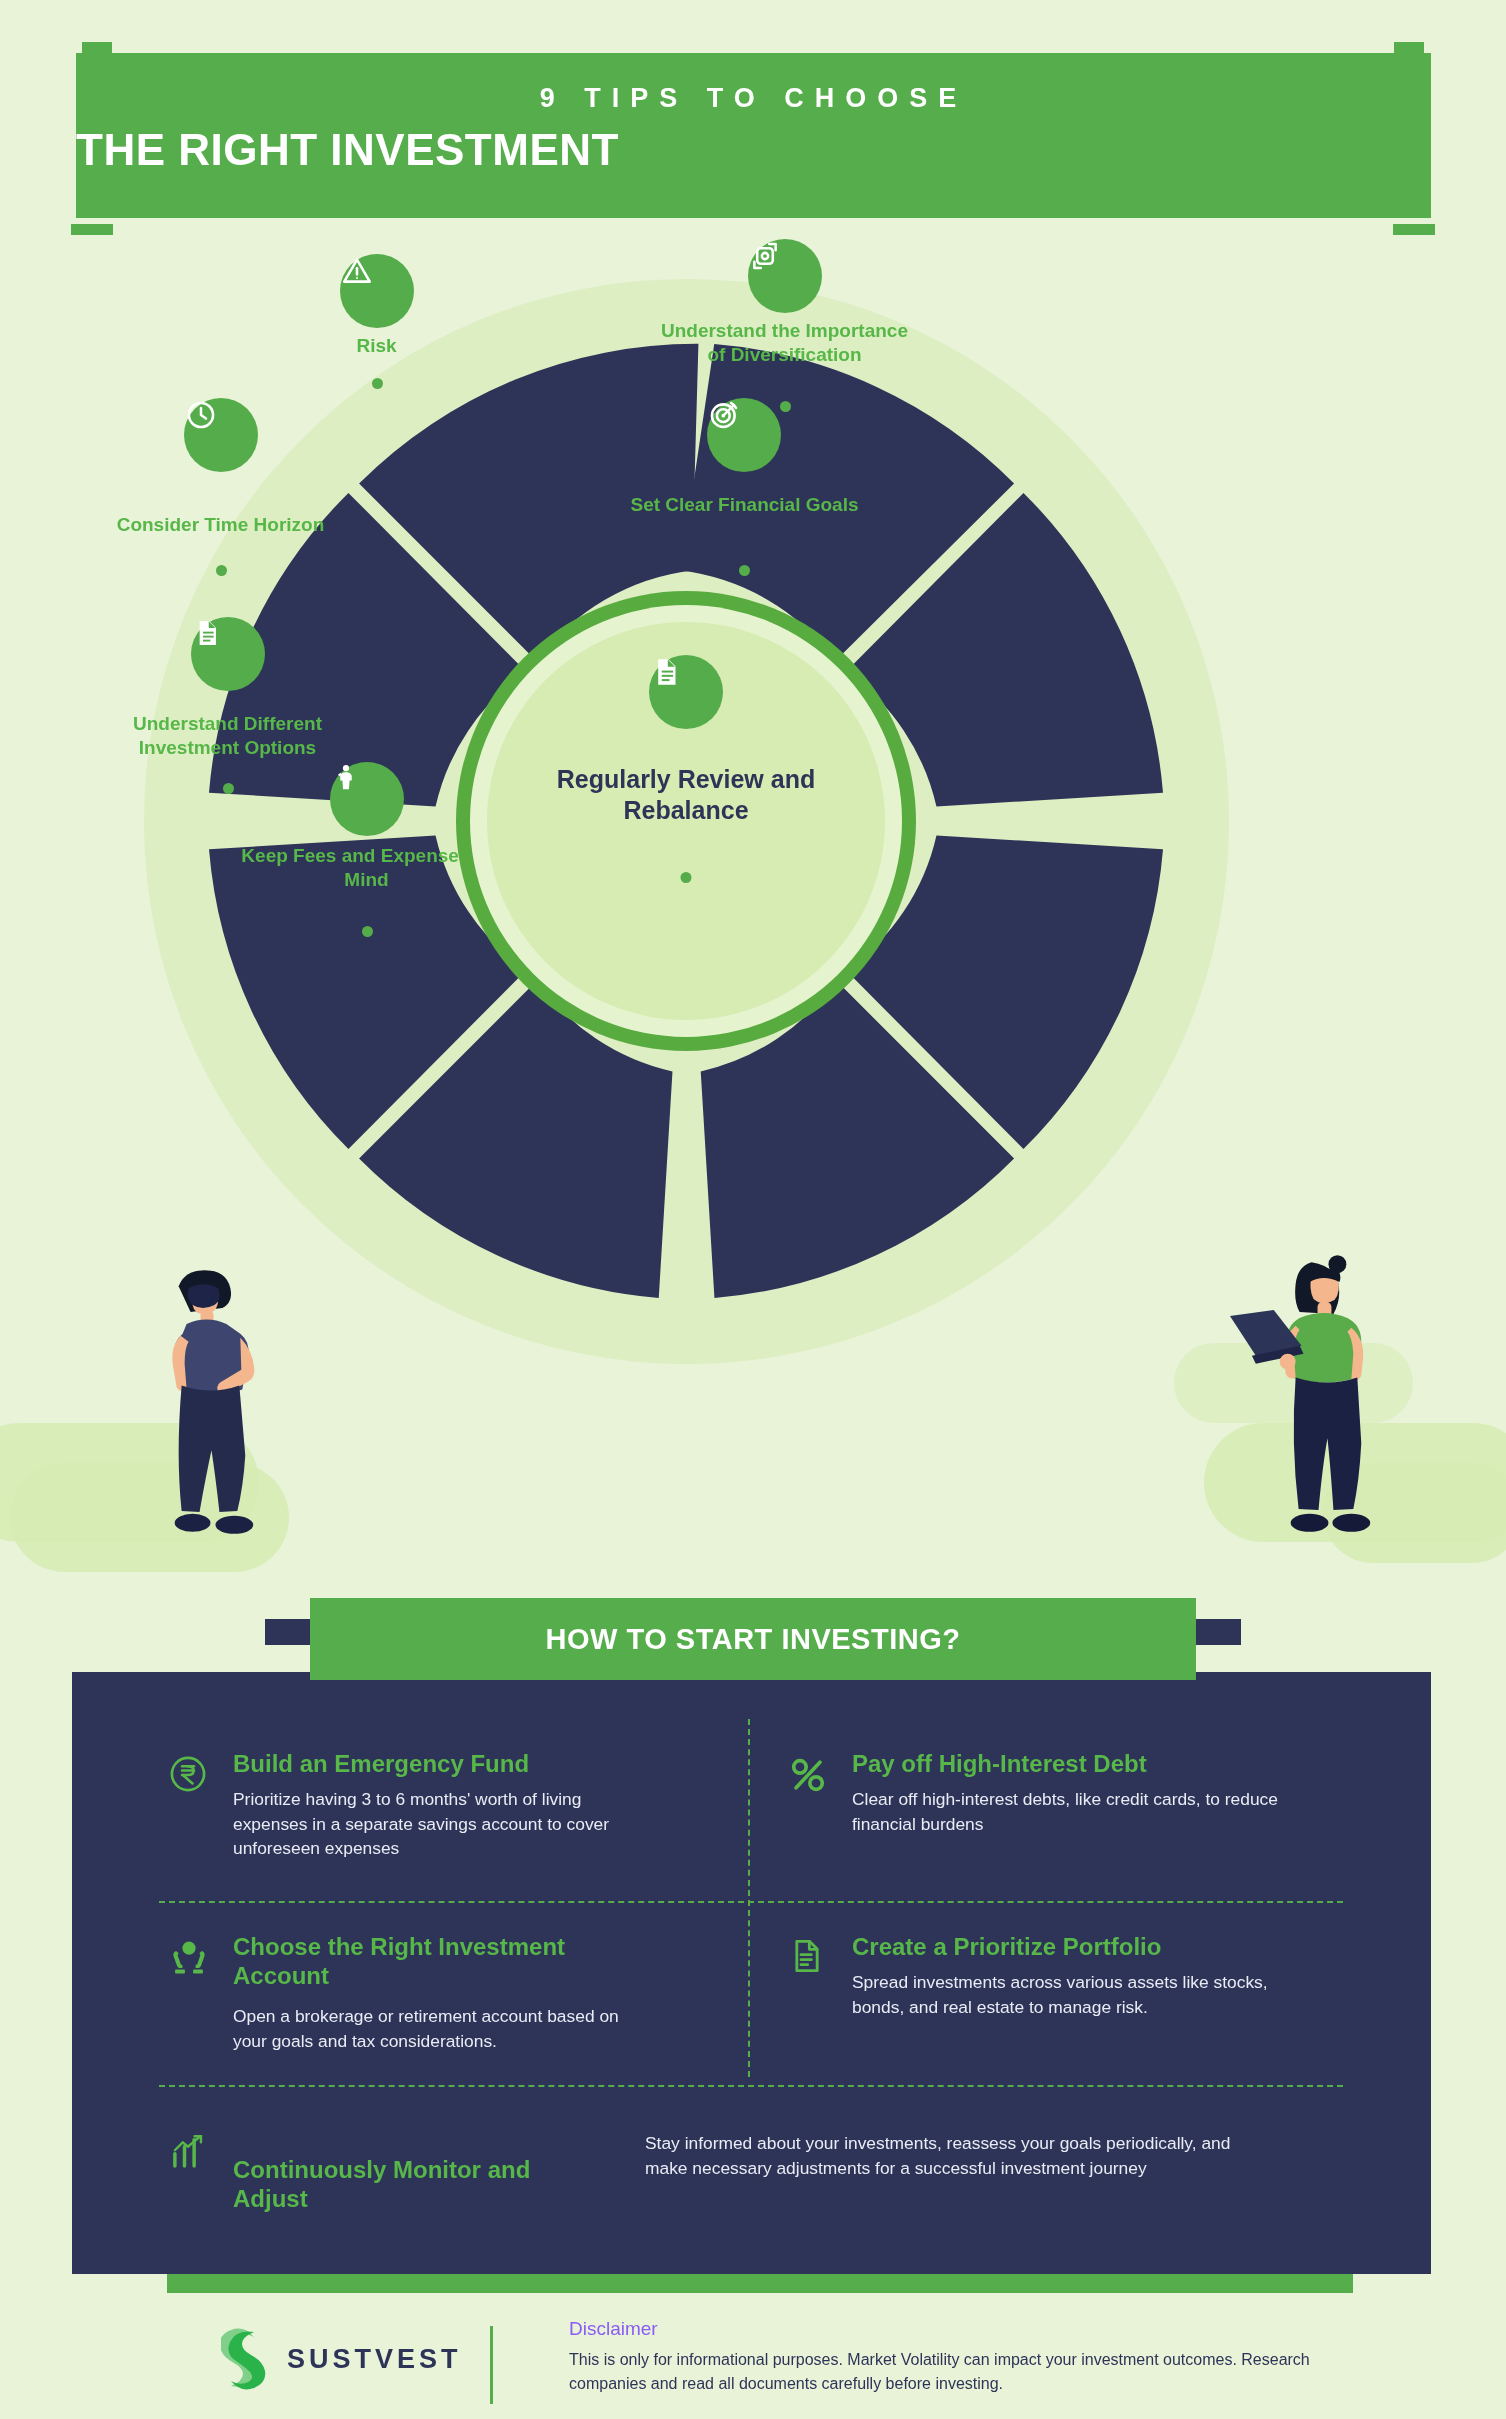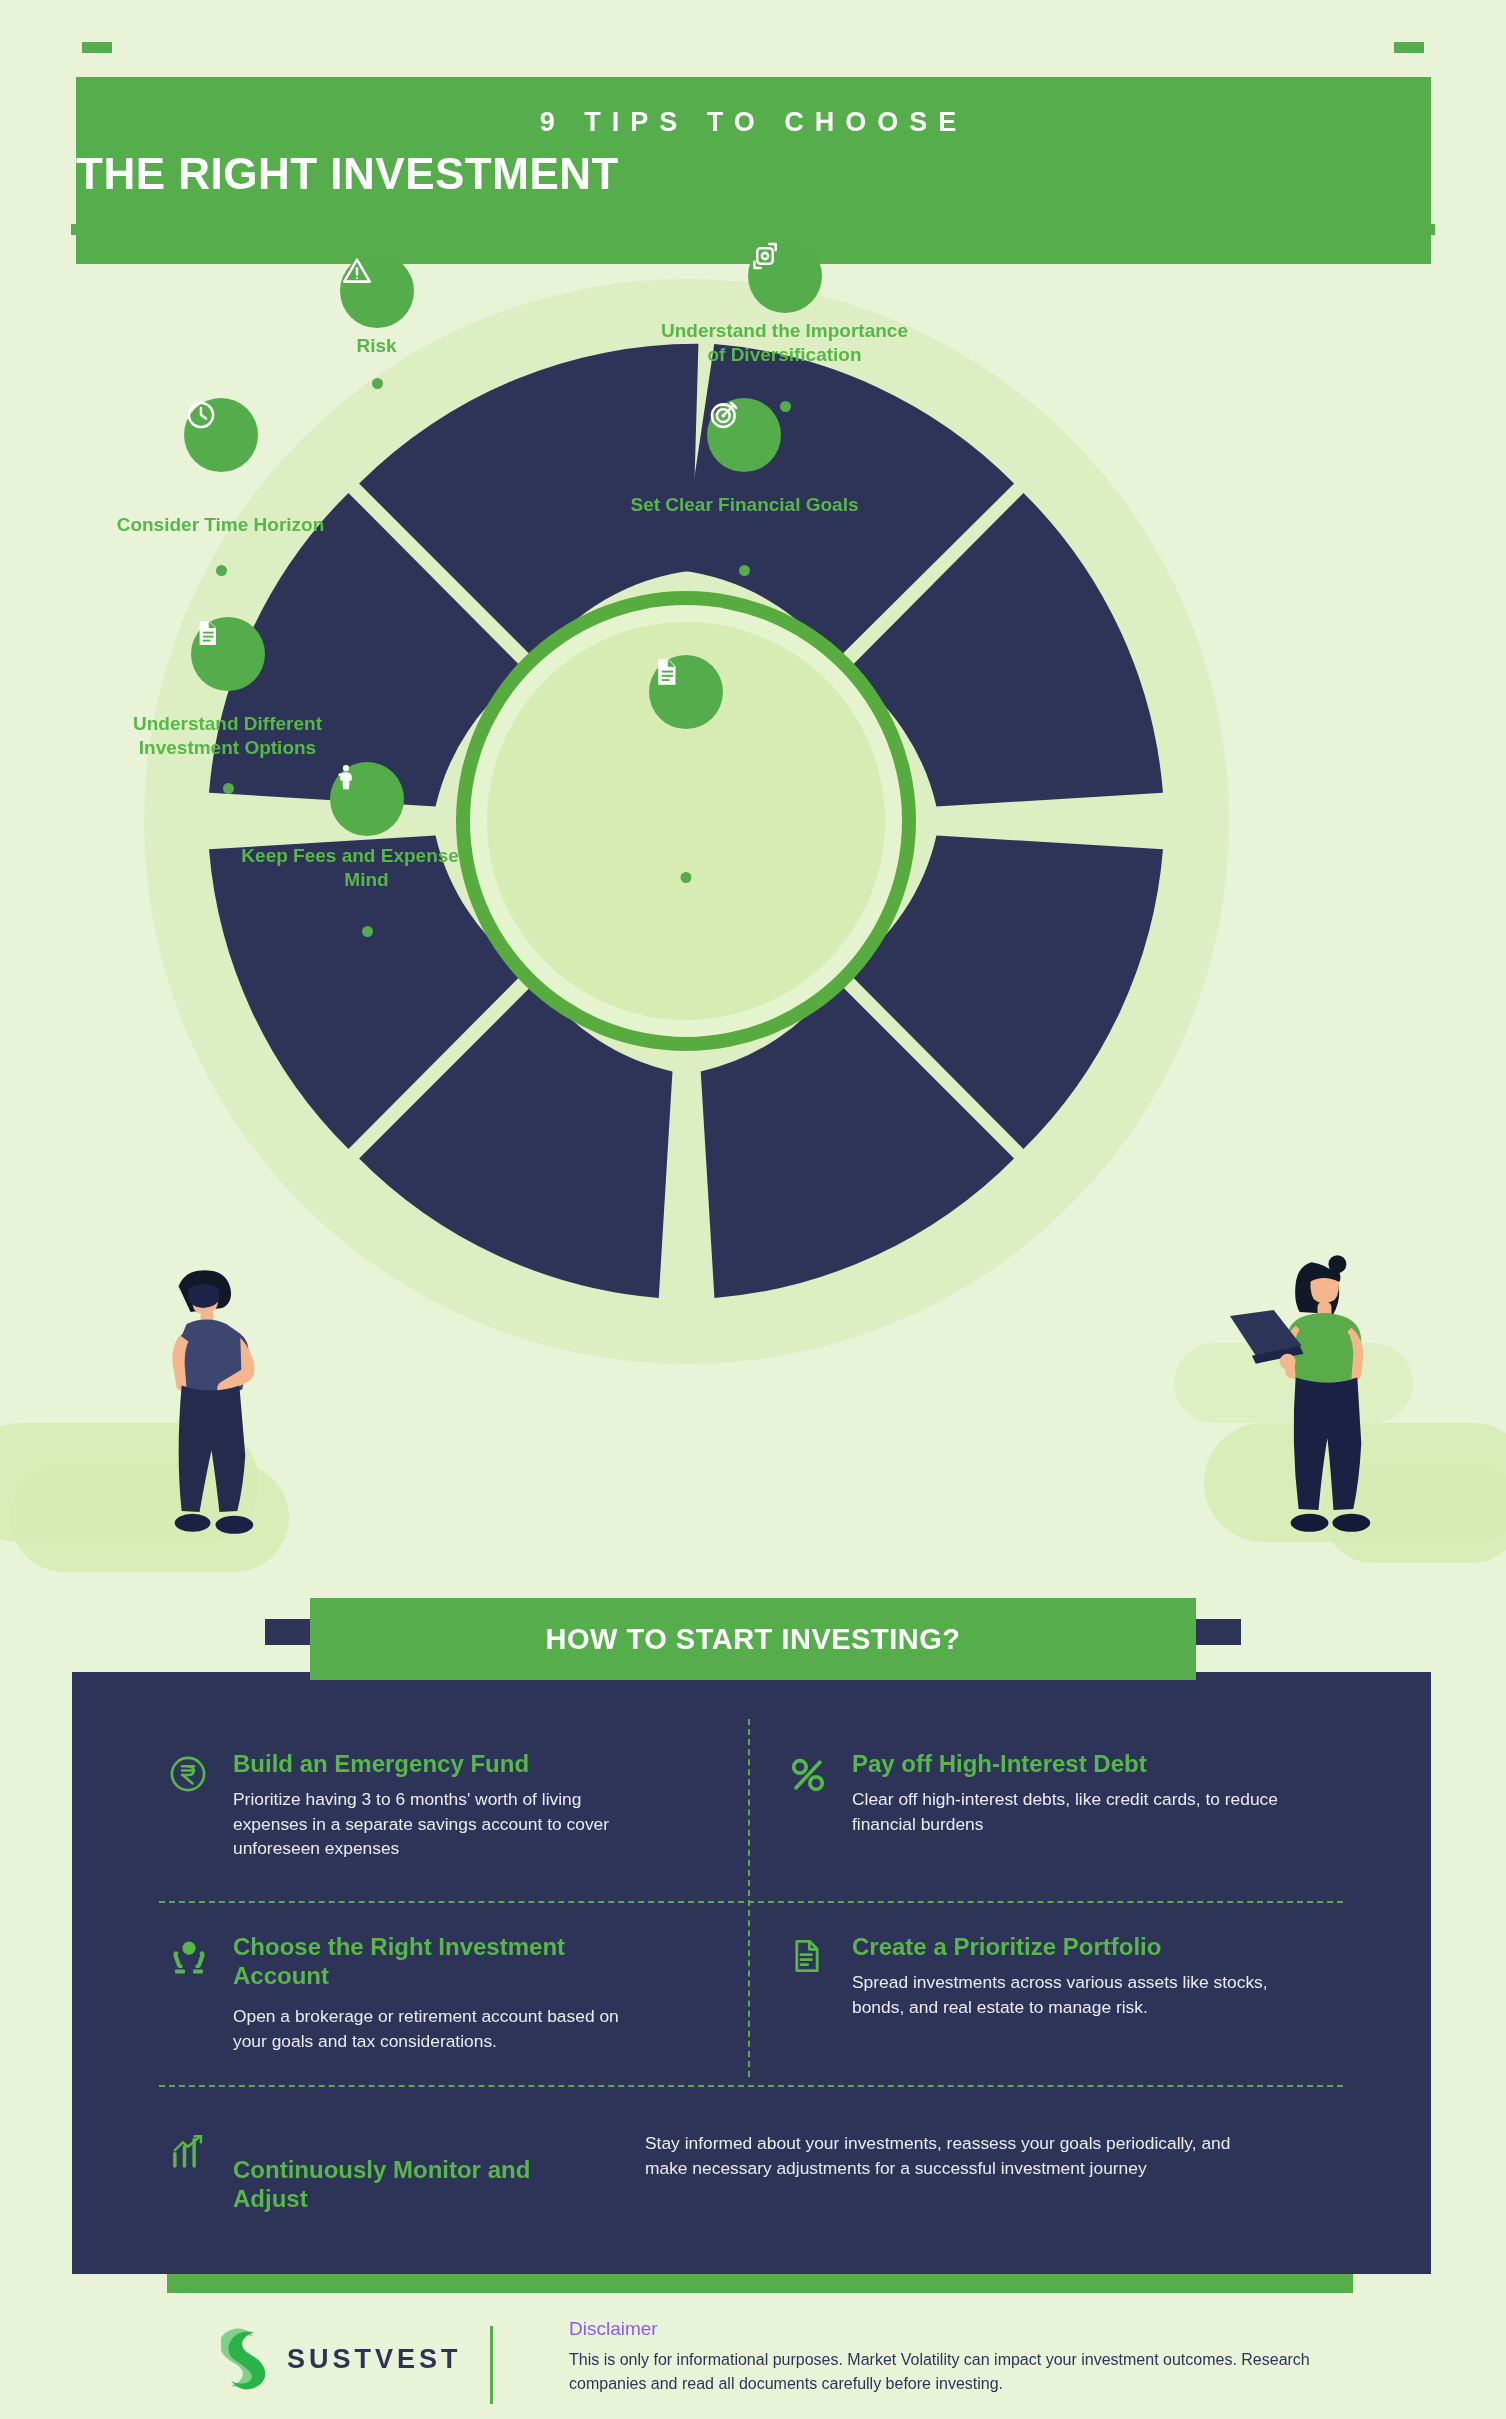--- a/index.html
+++ b/index.html
@@ -7,23 +7,22 @@
   body {
     width: 1506px; height: 2420px;
     font-family: "Liberation Sans", sans-serif;
     position: relative; overflow: hidden;
     background: #e8f3d8;
   }
 
   
   #header-band {
     position: absolute; left: 76px; top: 53px;
-    width: 1355px; height: 187px;
+    width: 1355px; height: 165px;
     background: #56ad4b;
-    margin-top: 24px;
   }
   #header-band .title-sub {
     position: absolute; left: 0; right: 0; top: 30px;
     text-align: center; color: #ffffff;
     font-size: 27px; font-weight: 600; letter-spacing: 11px;
   }
   #header-band .title-main {
     position: absolute; left: 0; right: 0; top: 72px;
     text-align: left; color: #ffffff;
     font-size: 44px; font-weight: 800; letter-spacing: 0.5px;
@@ -259,20 +258,21 @@
     <div class="ring3"></div>
     <div class="hub-icon">
       <svg width="34" height="34" viewBox="0 0 24 24" fill="#fff">
         <path d="M6.5 3h7.2l5 5v13H6.5z"></path>
           <path d="M13.3 3.2v5.1h5" fill="#55ac4a"></path>
         <rect x="9" y="11" width="8" height="1.4" fill="#55ac4a"></rect>
         <rect x="9" y="14" width="8" height="1.4" fill="#55ac4a"></rect>
         <rect x="9" y="17" width="5.5" height="1.4" fill="#55ac4a"></rect>
       </svg>
     </div>
+    <div class="hub-label">Regularly Review and Rebalance</div>
     <div class="hub-dot"></div>
   </div>
 </div>
 
 <svg class="character" style="left:117px; top:1256px;" width="179" height="289" viewBox="0 0 180 290">
   <path d="M62 30 q6-16 26-16 q22 0 26 18 q3 14-8 20 l-32 4 z" fill="#111827"></path>
   <path d="M78 36 q12-4 20 2 q5 4 3 11 q-2 8-12 9 q-11 1-13-9 q-2-9 2-13z" fill="#f3b68d"></path>
   <path d="M72 32 q16-8 30 0 q4 12-4 17 q-12 6-22 0 q-7-6-4-17z" fill="#1e2447"></path>
   <rect x="84" y="54" width="13" height="16" rx="5" fill="#f3b68d"></rect>
   <path d="M70 68 q20-9 40 0 l14 10 q10 8 8 22 l-6 34 q-30 10-62 0 l-6-34 q-2-14 8-22z" fill="#3e4670"></path>

